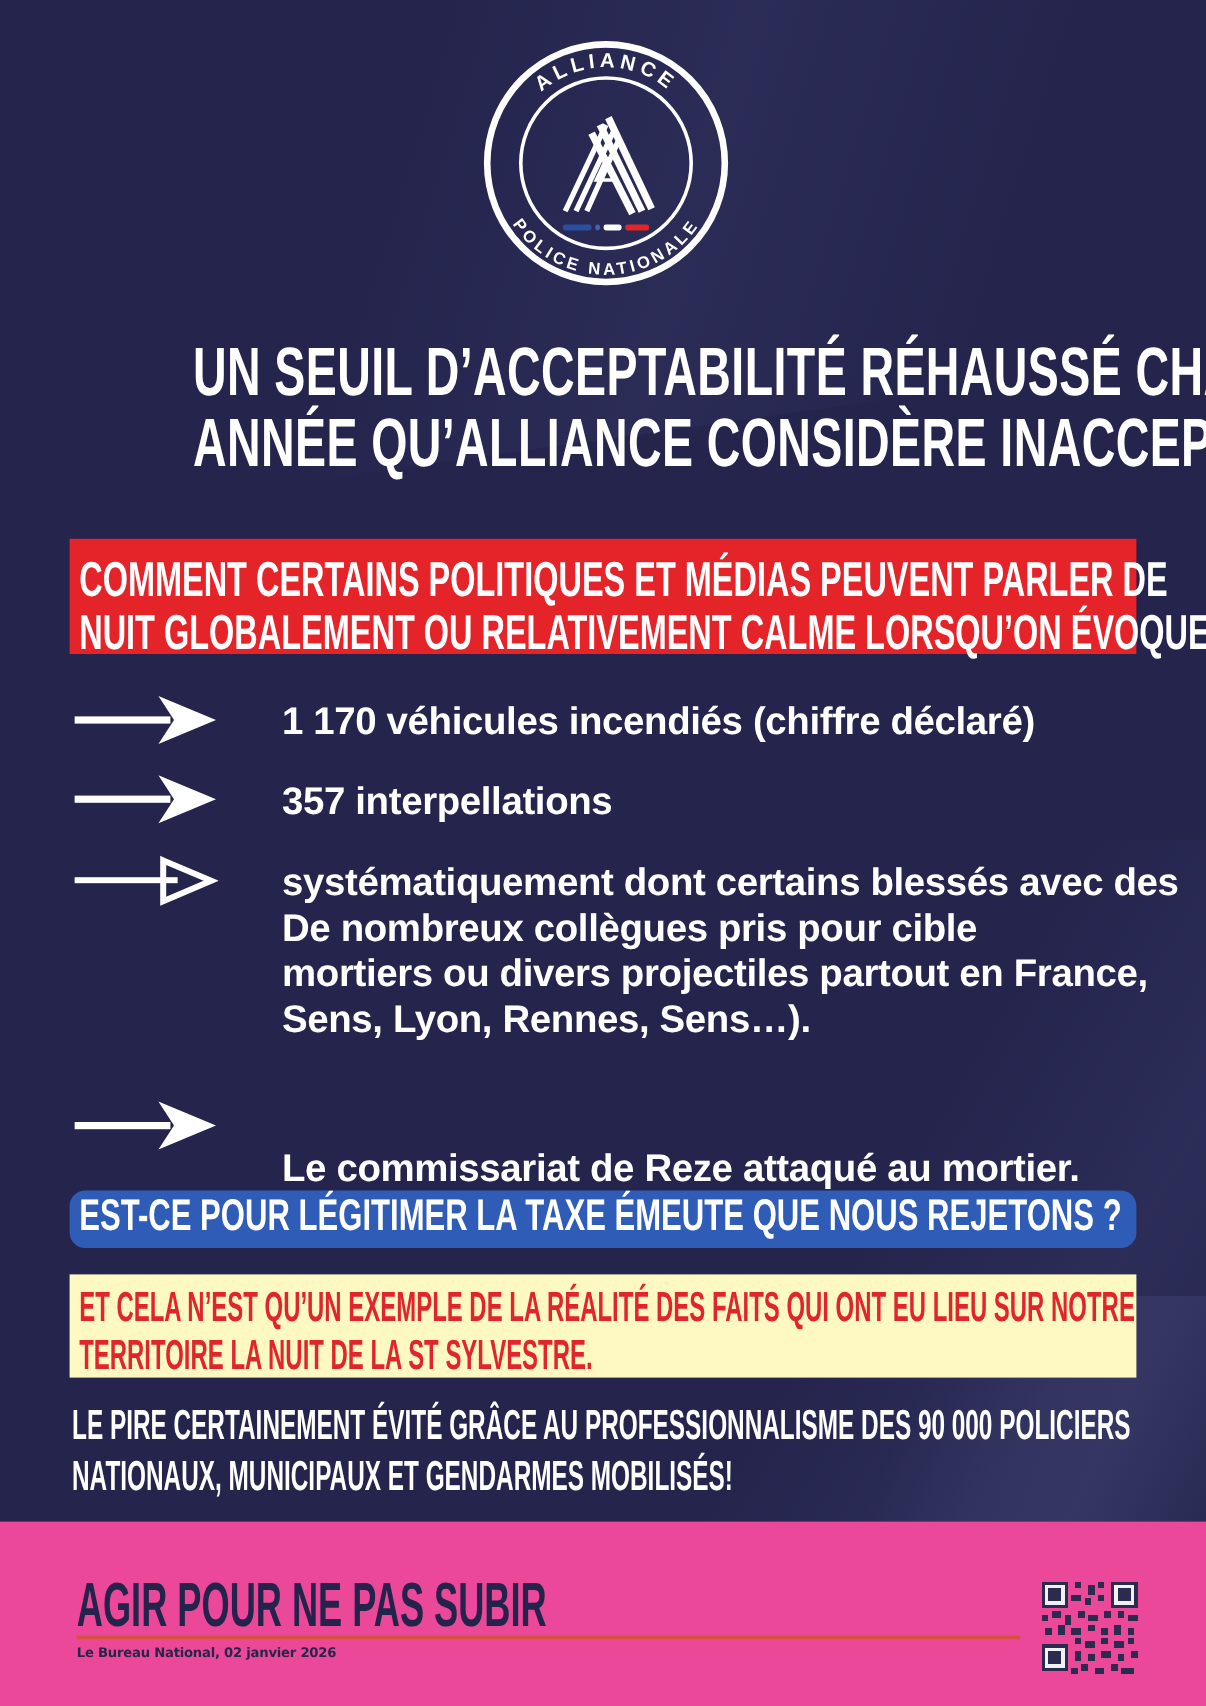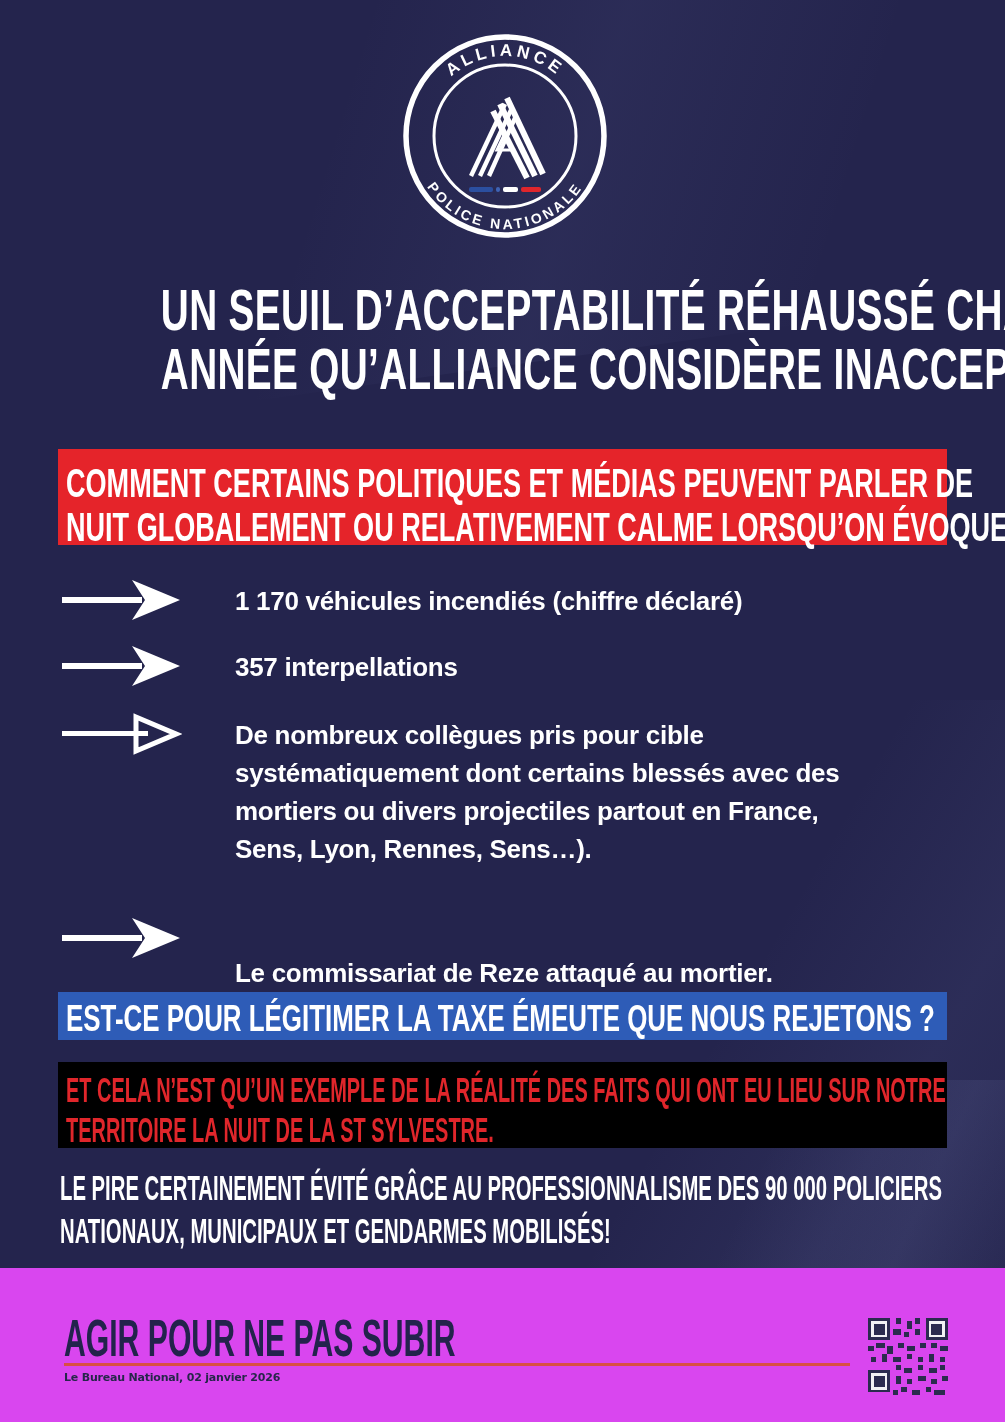--- a/index.html
+++ b/index.html
@@ -27,42 +27,42 @@
 
   
   .red-banner{position:absolute;left:58px;top:449px;width:889px;height:96px;
     background:#e5242a;box-sizing:border-box;padding:12px 8px 0 8px;}
   .red-banner .line{color:#fff;font-weight:700;font-size:41px;line-height:44px;
     transform:scaleX(.66);transform-origin:0 50%;}
 
   
   .arrow{position:absolute;left:62px;width:120px;height:44px;}
   .bullet-text{position:absolute;left:235px;color:#fff;font-weight:700;
-    font-size:26px;letter-spacing:-.3px;line-height:34px;}
+    font-size:32px;letter-spacing:-.3px;line-height:34px;}
   .bullet-text .line{line-height:38px;}
 
   
   .blue-banner{position:absolute;left:58px;top:992px;width:889px;height:48px;
-    background:#2e5cb7;display:flex;align-items:flex-end;box-sizing:border-box;padding-left:8px;}
+    background:#2e5cb7;display:flex;align-items:flex-start;box-sizing:border-box;padding-left:8px;border-radius:13px;}
   .blue-banner .line{color:#fff;font-weight:700;font-size:37px;
     transform:scaleX(.7);transform-origin:0 50%;}
 
   
   .white-banner{position:absolute;left:58px;top:1062px;width:889px;height:86px;
-    background:#000000;box-sizing:border-box;padding:8px 0 0 8px;}
+    background:#fef9c3;box-sizing:border-box;padding:8px 0 0 8px;}
   .white-banner .line{color:#e0262b;font-weight:700;font-size:35px;line-height:40px;
     transform:scaleX(.57);transform-origin:0 50%;}
 
   
   .closing{position:absolute;left:60px;top:1166px;}
   .closing .line{color:#fff;font-weight:700;font-size:35px;line-height:43px;
     transform:scaleX(.58);transform-origin:0 50%;}
 
   
-  .footer{position:absolute;left:0;top:1268px;width:1005px;height:154px;background:#d946ef;}
+  .footer{position:absolute;left:0;top:1268px;width:1005px;height:154px;background:#ec4899;}
   .slogan{position:absolute;left:64px;top:44px;color:#23234c;font-weight:700;
     font-size:52px;line-height:52px;white-space:nowrap;
     transform:scaleX(.58);transform-origin:0 50%;}
   .divider{position:absolute;left:64px;top:95px;width:786px;height:3px;background:#d94f43;}
   .byline{position:absolute;left:64px;top:103px;color:#26264b;font-weight:700;
     font-size:11px;letter-spacing:-.2px;white-space:nowrap;
     font-family:"DejaVu Sans","Liberation Sans",sans-serif;}
   .qr{position:absolute;left:866px;top:50px;width:84px;height:80px;}
 </style>
 </head>
@@ -125,22 +125,22 @@
     <rect x="0" y="19" width="80" height="6" fill="#fff"></rect>
     <path d="M70 2 L118 22 L70 42 L83 22 Z" fill="#fff"></path>
   </svg>
   <div class="bullet-text" style="top:650px">357 interpellations</div>
 
   <svg class="arrow" style="top:712px" viewBox="0 0 120 44">
     <rect x="0" y="19" width="86" height="5" fill="#fff"></rect>
     <path d="M74 5 L114 22 L74 39 Z" fill="none" stroke="#fff" stroke-width="5"></path>
   </svg>
   <div class="bullet-text" style="top:716px">
+    <div class="line">systématiquement dont certains blessés avec des</div>
     <div class="line">De nombreux collègues pris pour cible</div>
-    <div class="line">systématiquement dont certains blessés avec des</div>
     <div class="line">mortiers ou divers projectiles partout en France,</div>
     <div class="line">Sens, Lyon, Rennes, Sens…).</div>
   </div>
 
   <svg class="arrow" style="top:916px" viewBox="0 0 120 44">
     <rect x="0" y="19" width="80" height="6" fill="#fff"></rect>
     <path d="M70 2 L118 22 L70 42 L83 22 Z" fill="#fff"></path>
   </svg>
   <div class="bullet-text" style="top:956px">Le commissariat de Reze attaqué au mortier.</div>
 

